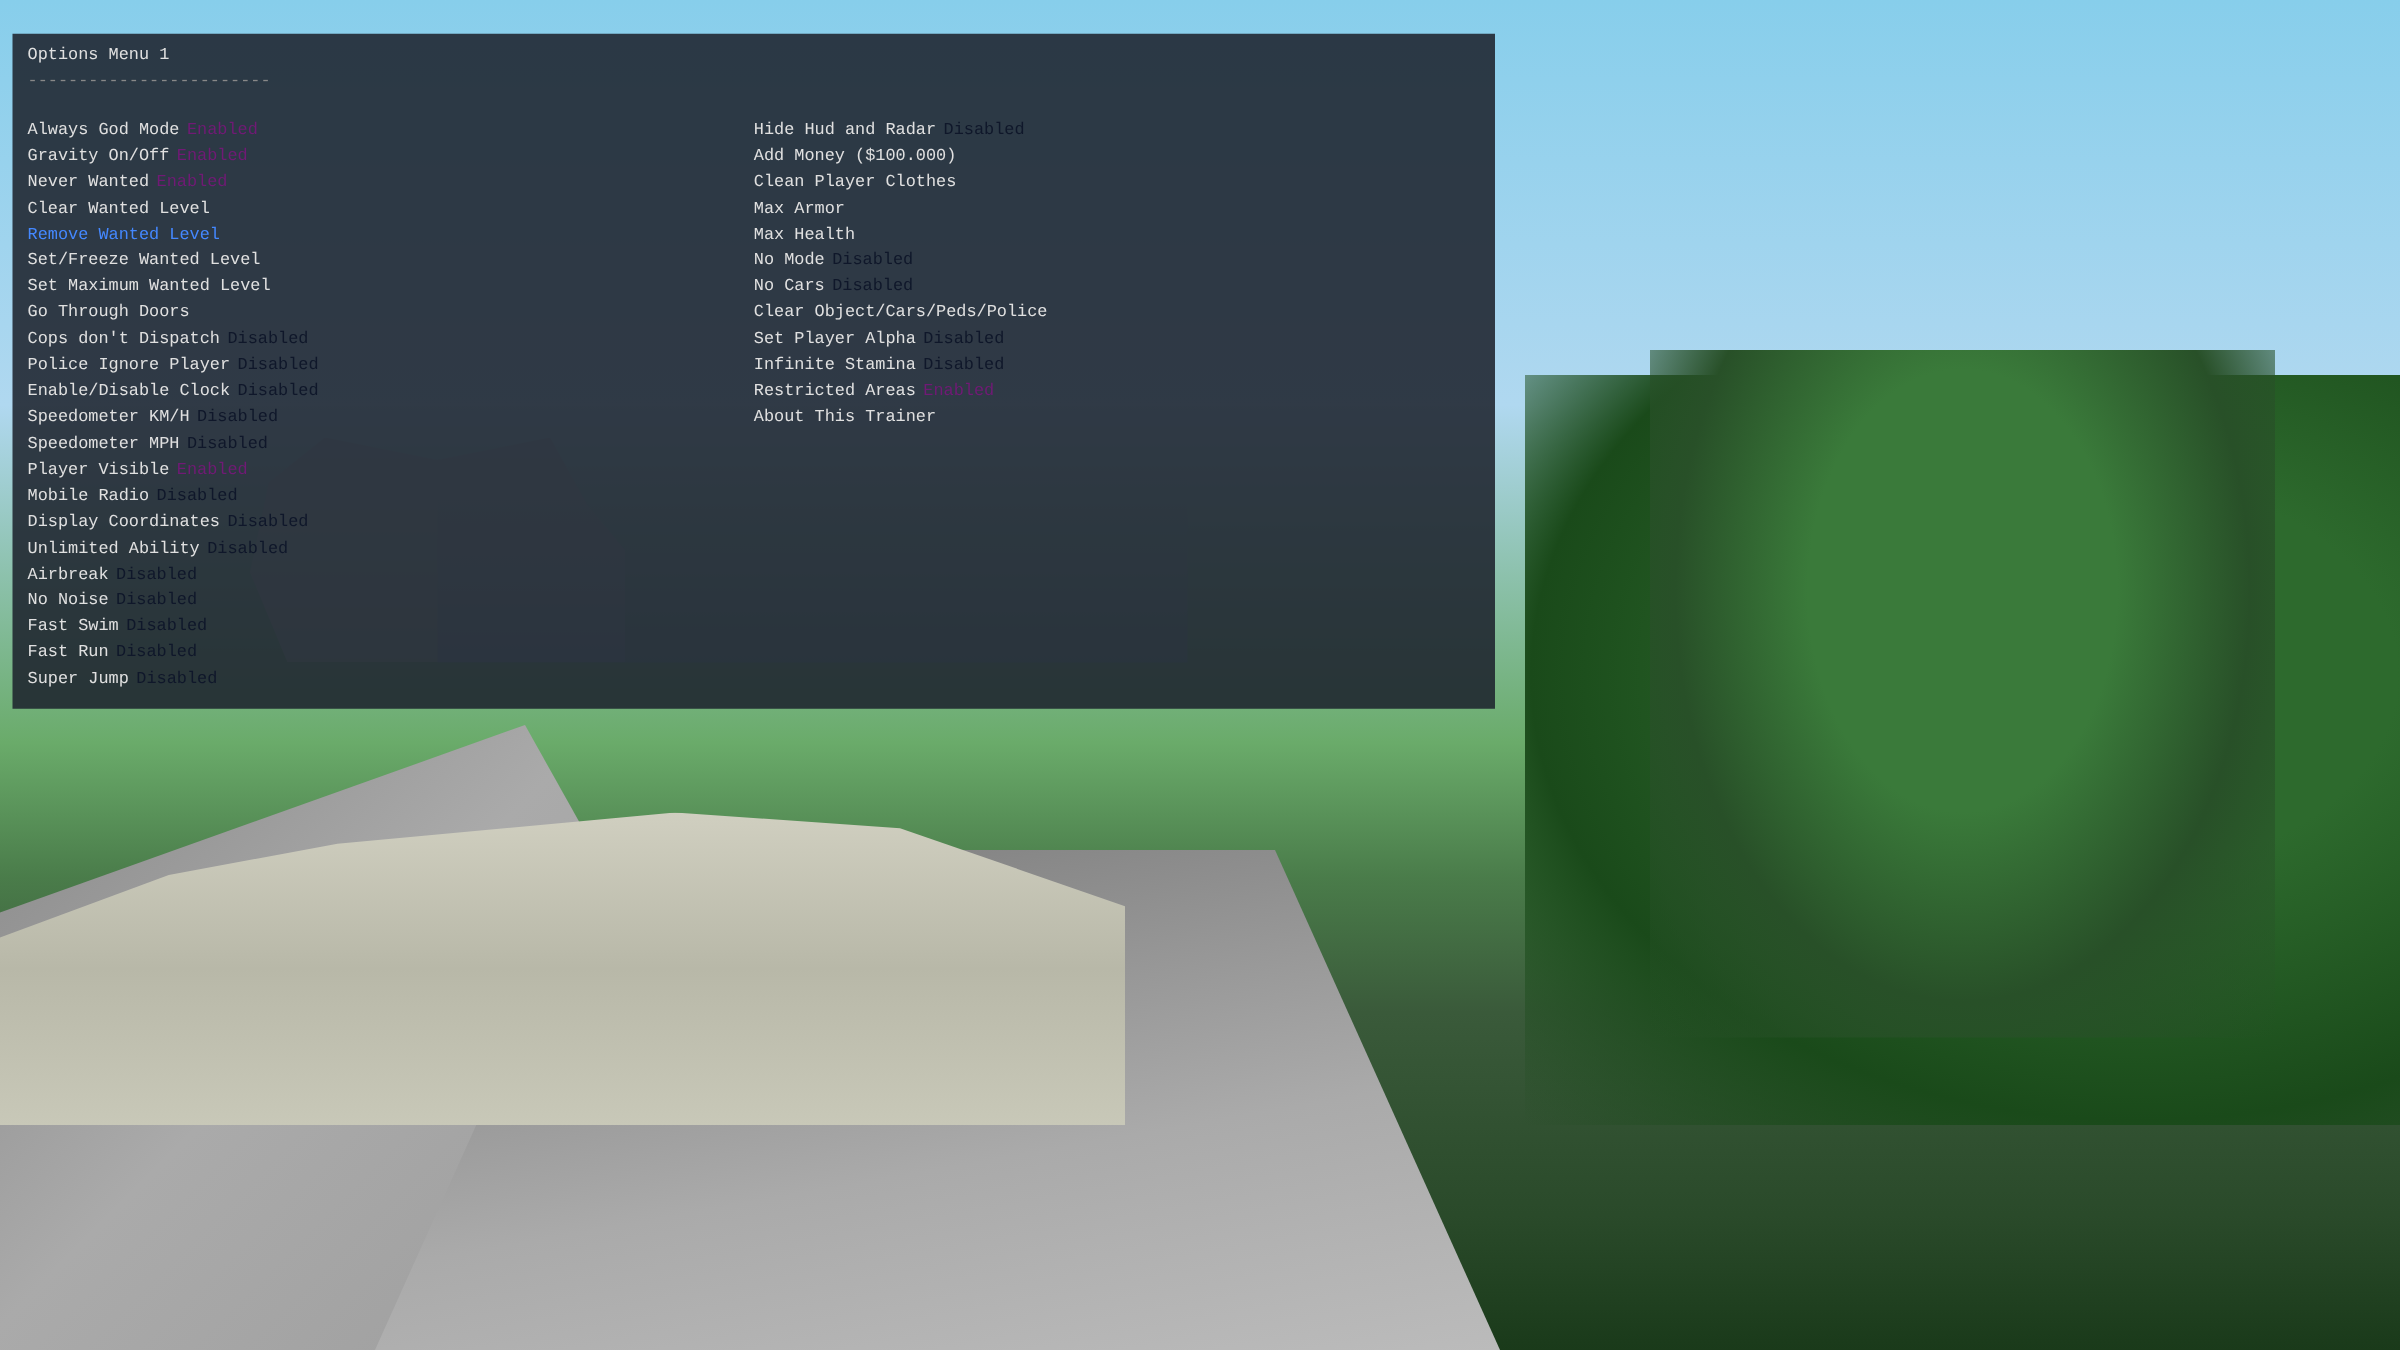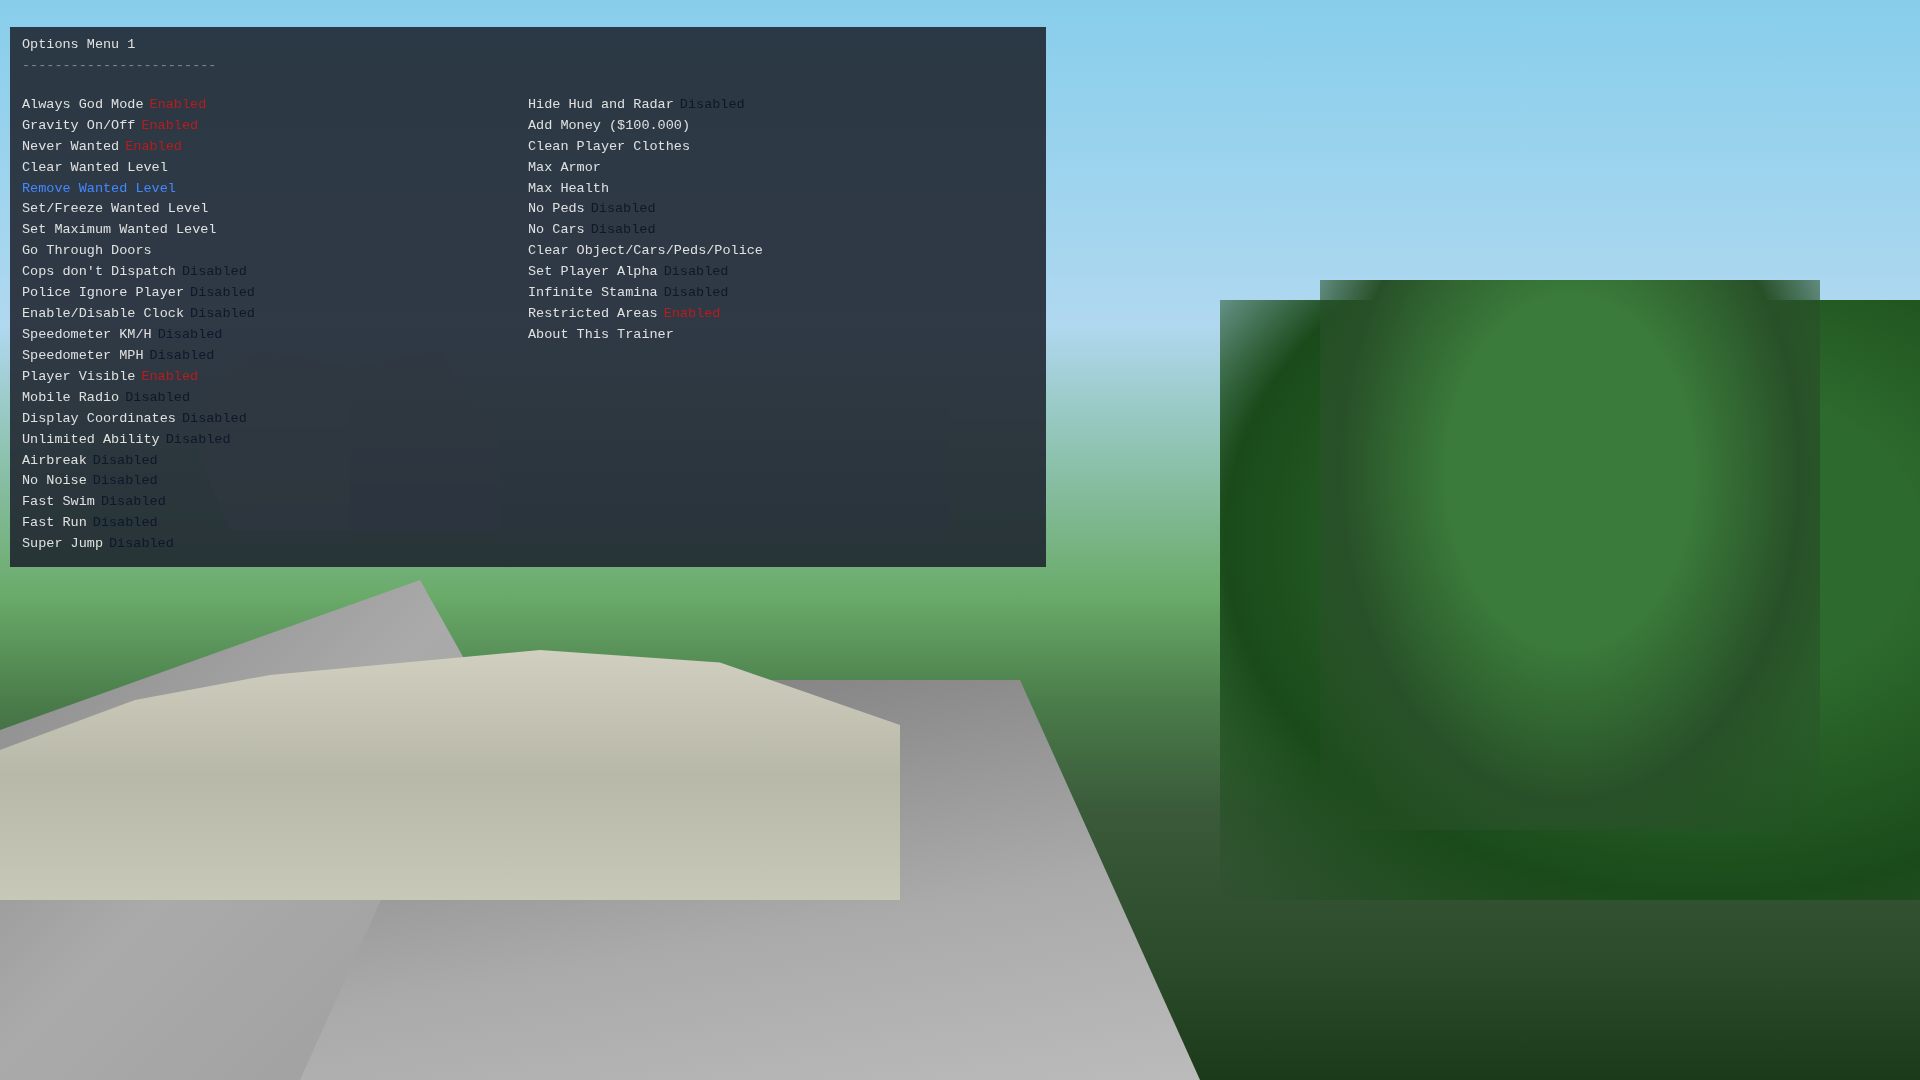--- a/index.html
+++ b/index.html
@@ -63,21 +63,21 @@
       position: absolute;
       top: 380px; left: 350px;
       width: 600px; height: 150px;
       background: linear-gradient(180deg, rgba(180,200,220,0) 0%, rgba(150,180,200,0.4) 50%, rgba(130,160,190,0.6) 100%);
     }
 
     
     .menu-overlay {
       position: absolute;
       top: 27px; left: 10px;
-      width: 1036px;
+      width: 1186px;
       background: rgba(30, 35, 45, 0.88);
       padding: 8px 12px 12px 12px;
     }
 
     .menu-columns {
       display: flex;
       gap: 0;
     }
 
     .menu-col {
@@ -103,21 +103,21 @@
       font-size: 13.5px;
       line-height: 1.55;
     }
 
     .menu-divider {
       color: #888;
       font-size: 13.5px;
       line-height: 1.55;
     }
 
-    .status-enabled { color: #b91c1c; margin-left: 6px; }
+    .status-enabled { color: #701a75; margin-left: 6px; }
     .status-disabled { color: #0f172a; margin-left: 6px; }
 
     .menu-row-highlight .menu-label {
       color: #4488ff;
     }
   </style>
 </head>
 <body>
 
 <div class="game-bg"></div>
@@ -236,21 +236,21 @@
           <div class="menu-row">
             <span class="menu-label">Clean Player Clothes</span>
           </div>
           <div class="menu-row">
             <span class="menu-label">Max Armor</span>
           </div>
           <div class="menu-row">
             <span class="menu-label">Max Health</span>
           </div>
           <div class="menu-row">
-            <span class="menu-label">No Peds</span>
+            <span class="menu-label">No Mode</span>
             <span class="status-disabled">Disabled</span>
           </div>
           <div class="menu-row">
             <span class="menu-label">No Cars</span>
             <span class="status-disabled">Disabled</span>
           </div>
           <div class="menu-row">
             <span class="menu-label">Clear Object/Cars/Peds/Police</span>
           </div>
           <div class="menu-row">

